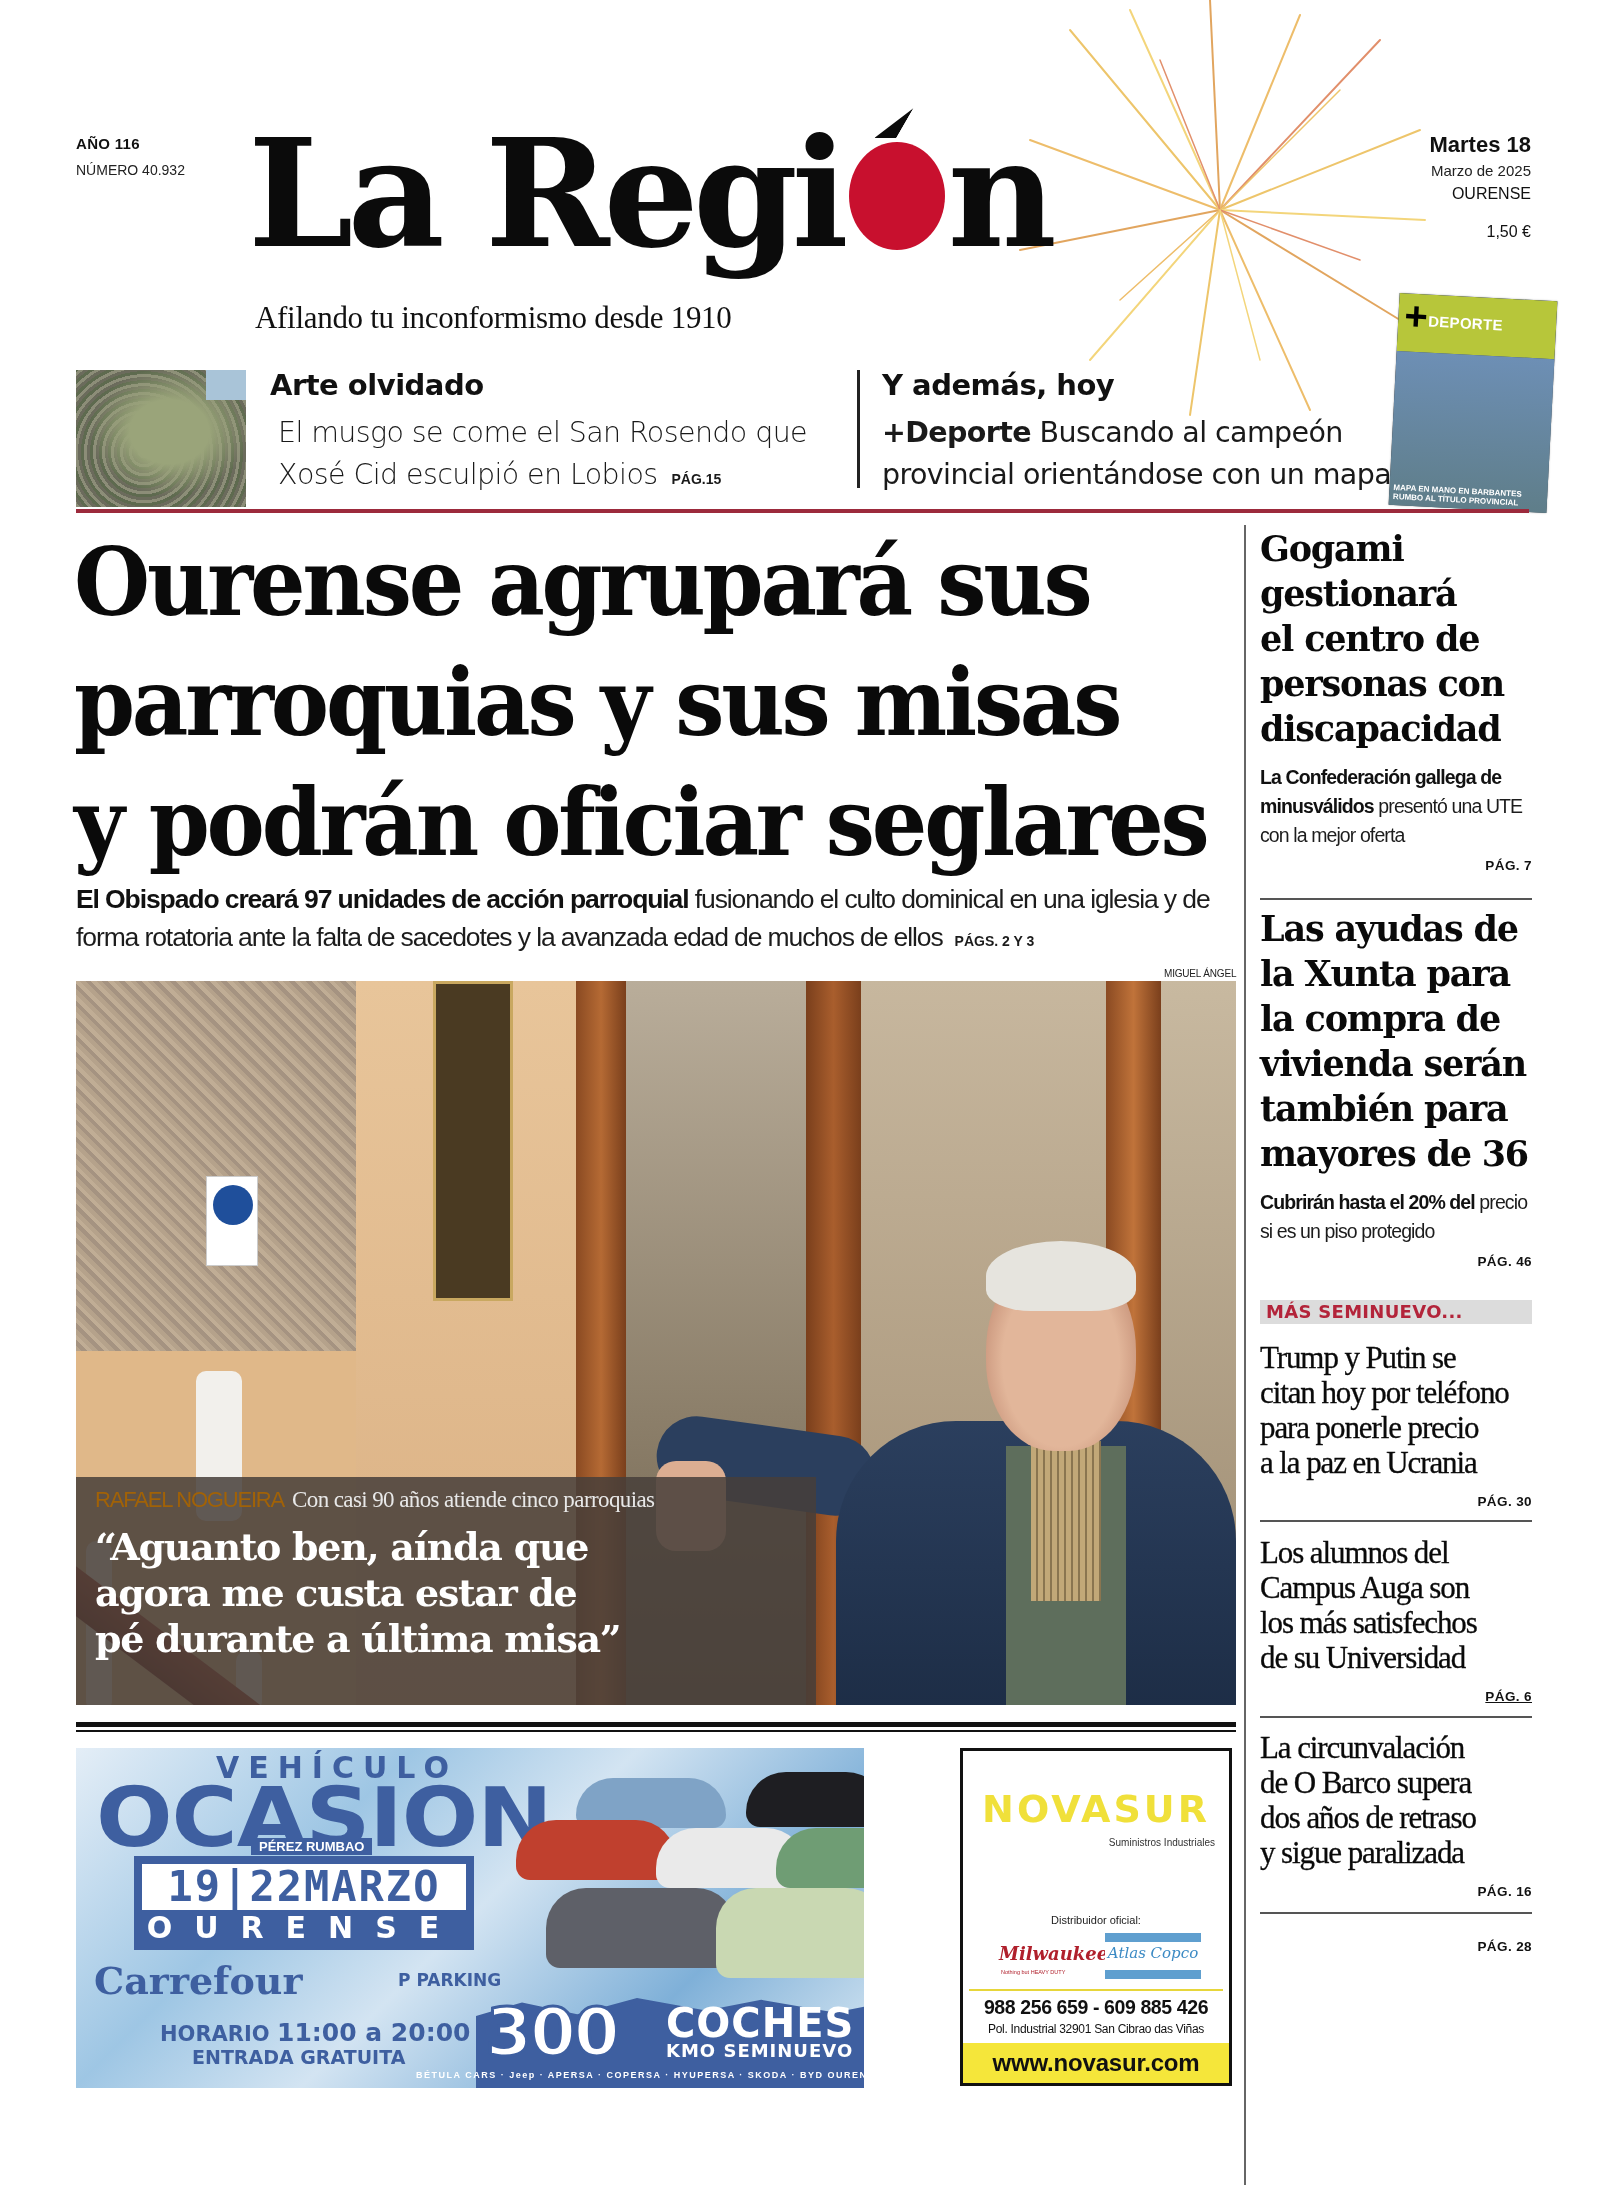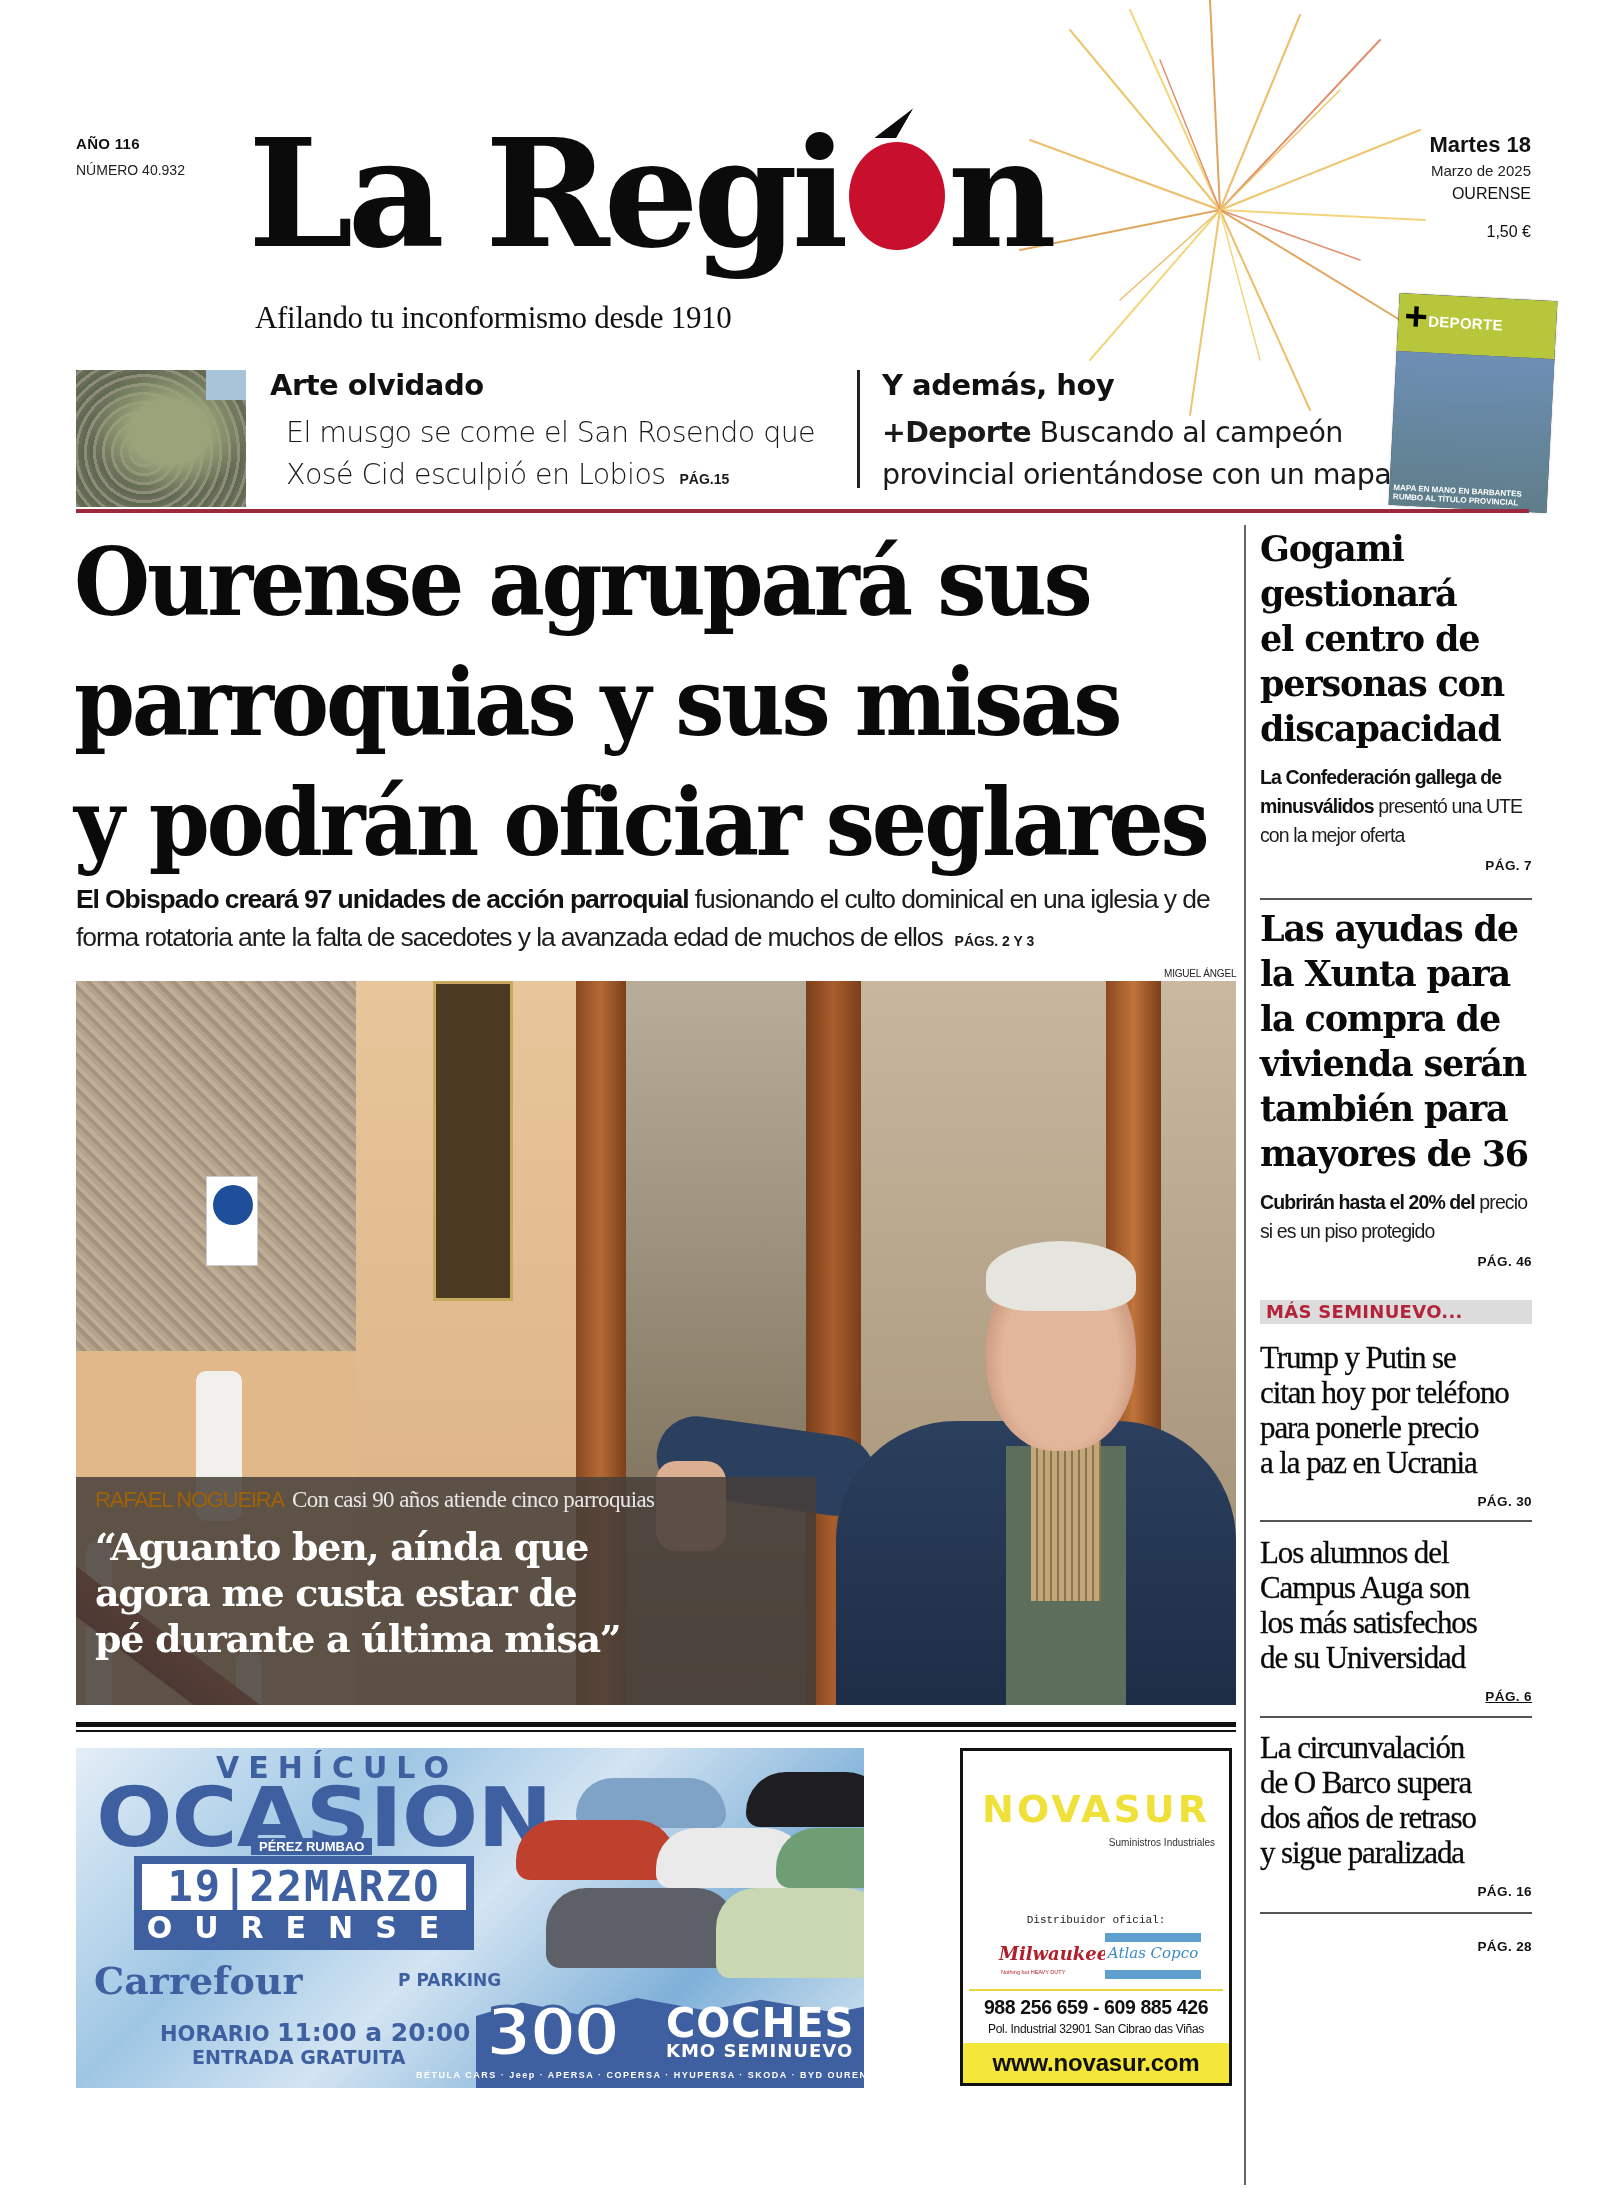--- a/index.html
+++ b/index.html
@@ -34,21 +34,21 @@
   .dep-thumb .word { position: absolute; left: 30px; top: 18px; font-size: 15px; font-weight: bold; color: #fff; letter-spacing: 0.3px; }
   .dep-thumb .photo { position: absolute; left: 0; top: 58px; right: 0; bottom: 32px; background: linear-gradient(180deg,#6d8fb5 0%, #4f6a58 45%, #2c3e60 100%); }
   .dep-thumb .cap { position: absolute; left: 4px; right: 4px; bottom: 4px; font-size: 8px; font-weight: bold; color: #fff; line-height: 1.15; }
 
   
   .teaser-img { left: 76px; top: 370px; width: 170px; height: 137px; background:
       radial-gradient(ellipse at 55% 45%, #9aa47a 0 30%, transparent 60%),
       repeating-radial-gradient(circle at 40% 60%, #6b6b5c 0 3px, #8c8d78 3px 6px, #5e6a4f 6px 9px); }
   .teaser-img .sky { position:absolute; right:0; top:0; width:40px; height:30px; background:#a9c4d8; }
   .t1-title { left: 270px; top: 368px; font-family: "DejaVu Sans", sans-serif; font-weight: bold; font-size: 29px; letter-spacing: -0.5px; }
-  .t1-body { left: 286px; top: 412px; width: 560px; font-family: "DejaVu Sans", sans-serif; font-weight: 300; font-size: 28.5px; line-height: 42px; letter-spacing: -0.6px; color: #1a1a1a; }
+  .t1-body { left: 278px; top: 412px; width: 560px; font-family: "DejaVu Sans", sans-serif; font-weight: 300; font-size: 28.5px; line-height: 42px; letter-spacing: -0.6px; color: #1a1a1a; }
   .pag-inline { font-family: "Liberation Sans", sans-serif; font-weight: bold; font-size: 14px; letter-spacing: 0; margin-left: 14px; }
   .t-sep { left: 857px; top: 370px; width: 3px; height: 118px; background: #222; }
   .t2-title { left: 882px; top: 368px; font-family: "DejaVu Sans", sans-serif; font-weight: bold; font-size: 29px; letter-spacing: -0.5px; }
   .t2-body { left: 882px; top: 412px; width: 520px; font-family: "DejaVu Sans", sans-serif; font-size: 28.5px; line-height: 42px; letter-spacing: -0.6px; color: #1a1a1a; }
   .t2-body b { font-weight: bold; }
   .rule-red { left: 76px; top: 509px; width: 1453px; height: 4px; background: #9c2a3c; }
 
   
   .headline { left: 74px; top: 522px; width: 1180px; font-family: "DejaVu Serif", "Liberation Serif", serif; font-weight: bold; font-size: 94px; line-height: 120px; letter-spacing: -3.5px; transform: scaleX(0.93); transform-origin: left top; color: #0a0a0a; white-space: nowrap; }
   .deck { left: 76px; top: 880px; width: 1160px; font-family: "Liberation Sans", sans-serif; font-size: 26.5px; line-height: 38px; letter-spacing: -1.1px; color: #1c1c1c; }
@@ -107,21 +107,21 @@
   .ad1 .car { position:absolute; border-radius: 40px 40px 14px 14px; }
   .ad1 .splash { position:absolute; left: 400px; top: 250px; width: 460px; height: 90px; background:#3e5fa0; clip-path: polygon(0 20%, 10% 5%, 22% 18%, 35% 0, 50% 14%, 62% 2%, 78% 16%, 90% 4%, 100% 12%, 100% 100%, 0 100%); }
   .ad1 .c300 { left: 410px; top: 246px; font-size: 66px; color:#fff; -webkit-text-stroke: 3px #3e5fa0; letter-spacing: -2px; }
   .ad1 .coches { left: 590px; top: 252px; font-size: 40px; color:#fff; letter-spacing: 1px; }
   .ad1 .kmo { left: 590px; top: 292px; font-size: 18px; color:#fff; letter-spacing: 1px; }
   .ad1 .brands { left: 340px; top: 322px; font-size: 9px; color: #fff; letter-spacing: 1.5px; font-family: "Liberation Sans", sans-serif; white-space: nowrap; }
 
   .ad2 { left: 960px; top: 1748px; width: 272px; height: 338px; border: 3px solid #111; background: #fff; }
   .ad2 .novasur { position:absolute; left: 8px; top: 36px; width: 250px; text-align:center; font-family: "DejaVu Sans", sans-serif; font-weight: bold; font-size: 38px; letter-spacing: 3px; color: #f0e03a; }
   .ad2 .sum { position:absolute; right: 14px; top: 86px; font-family: "Liberation Sans", sans-serif; font-size: 10px; color:#333;margin-left:11px; }
-  .ad2 .dist { position:absolute; left: 0; width: 266px; top: 163px; text-align:center; font-family: Liberation Mono, monospace; font-size: 11px; color:#222; }
+  .ad2 .dist { position:absolute; left: 0; width: 266px; top: 163px; text-align:center; font-family: Liberation Sans, sans-serif; font-size: 11px; color:#222; }
   .ad2 .milw { position:absolute; left: 36px; top: 192px; font-family: "DejaVu Serif", serif; font-style: italic; font-weight: bold; font-size: 18px; color:#b0202c; }
   .ad2 .heavy { position:absolute; left: 38px; top: 218px; font-family: "Liberation Sans", sans-serif; font-size: 5.5px; color:#b0202c; }
   .ad2 .atlas { position:absolute; left: 142px; top: 182px; width: 96px; height: 46px; background: linear-gradient(180deg,#5f9fcf 0 9px,#fff 9px 37px,#5f9fcf 37px); }
   .ad2 .atlas span { position:absolute; left: 0; right: 0; top: 11px; text-align:center; font-family: "DejaVu Serif", serif; font-style: italic; font-size: 15px; color:#3b8ac4; }
   .ad2 .yline { position:absolute; left: 6px; right: 6px; top: 238px; height: 2px; background: #e7d63a; }
   .ad2 .phone { position:absolute; left: 0; width: 266px; top: 245px; text-align:center; font-family: "Liberation Sans", sans-serif; font-weight: bold; font-size: 19.5px; letter-spacing: -0.4px; }
   .ad2 .addr { position:absolute; left: 0; width: 266px; top: 271px; text-align:center; font-family: "Liberation Sans", sans-serif; font-size: 12px; letter-spacing: -0.3px; }
   .ad2 .web { position:absolute; left: 0; right: 0; bottom: 0; height: 40px; background:#f5e63a; text-align:center; font-family: "Liberation Sans", sans-serif; font-weight: bold; font-size: 24px; line-height: 40px; letter-spacing: -0.2px; }
 
   

